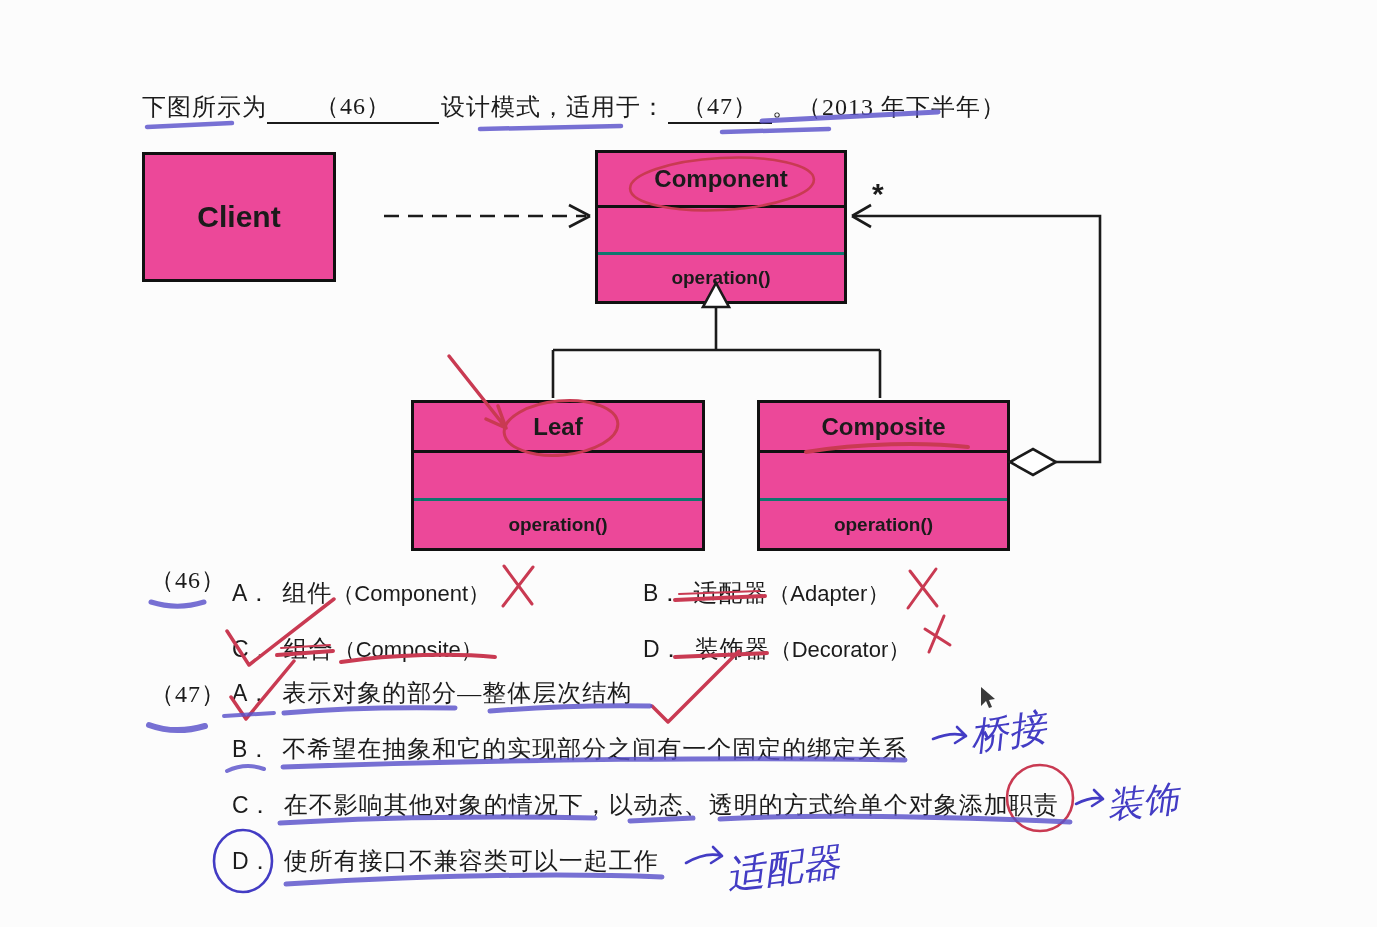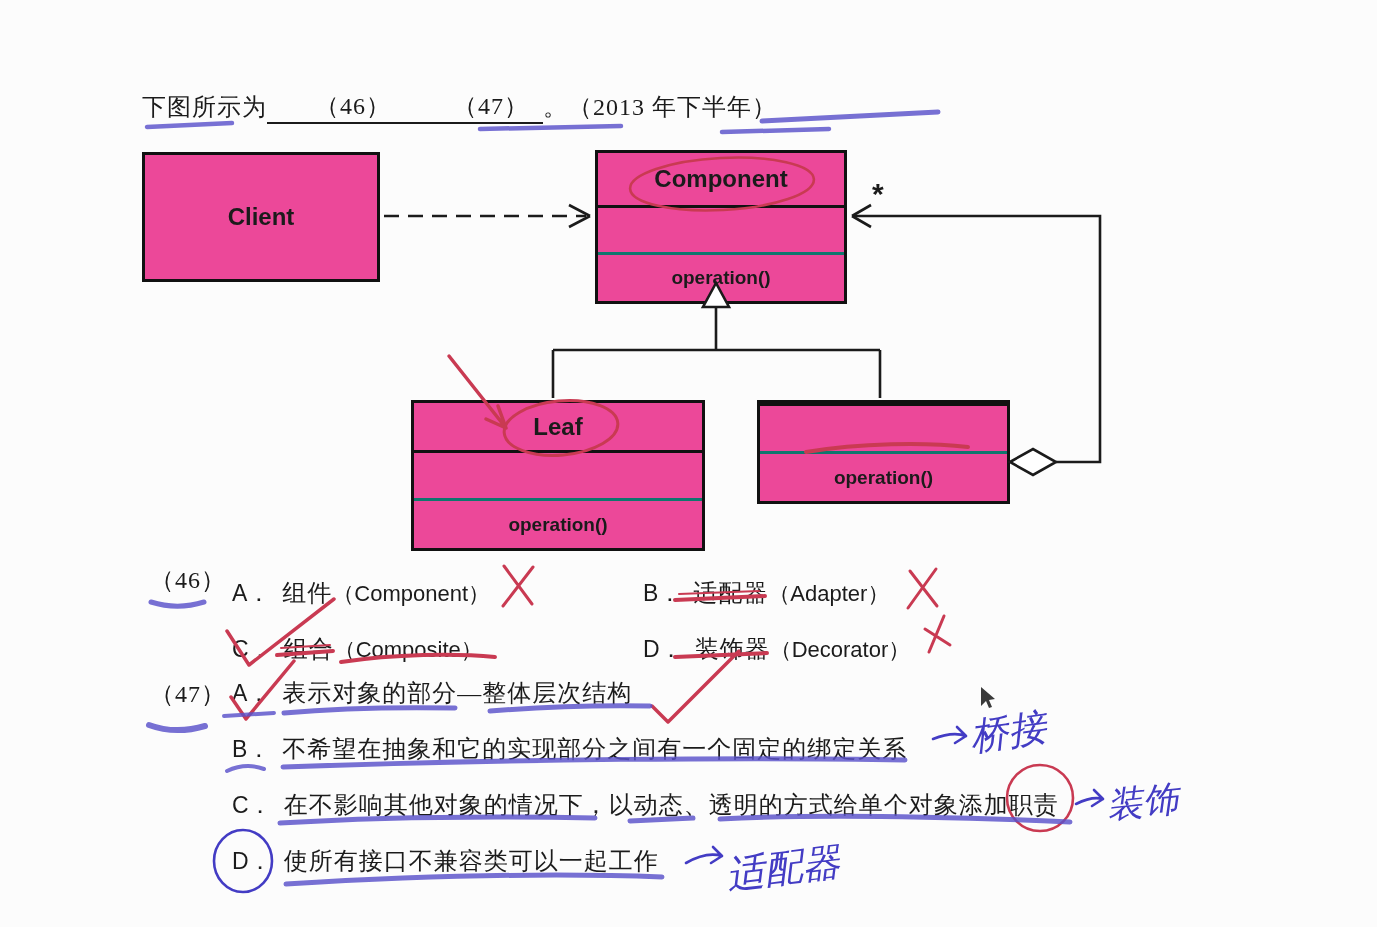--- a/index.html
+++ b/index.html
@@ -20,22 +20,22 @@
   .qline .sep{padding:0 2px;}
   
   .uml{
     background:#ec4899;border:3px solid #111;box-sizing:border-box;
     font-family:"Liberation Sans","DejaVu Sans",sans-serif;font-weight:bold;
   }
   .uml .sec{display:flex;align-items:center;justify-content:center;box-sizing:border-box;}
   .uml .title{font-size:24px;}
   .uml .mid{border-top:3px solid #111;}
   .uml .op{border-top:3px solid #0f766e;font-size:19px;margin-top:28px;}
-  .client-box{left:142px;top:152px;width:238px;height:130px;
-    display:flex;align-items:center;justify-content:center;font-size:24px;}
+  .client-box{left:142px;top:152px;width:194px;height:130px;
+    display:flex;align-items:center;justify-content:center;font-size:30px;}
   .component-box{left:595px;top:150px;width:252px;}
   .component-box .title{height:52px;}
   .component-box .mid{height:19px;}
   .component-box .op{height:49px;}
   .leaf-box{left:411px;top:400px;width:294px;}
   .composite-box{left:757px;top:400px;width:253px;}
   .leaf-box .title,.composite-box .title{height:47px;}
   .leaf-box .mid,.composite-box .mid{height:20px;}
   .leaf-box .op,.composite-box .op{height:50px;}
   
@@ -53,20 +53,21 @@
     font-family:"DejaVu Sans",sans-serif;font-style:italic;
     fill:#433cc4;
   }
 </style>
 </head>
 <body>
 
 <div class="abs qline">
   <span>下图所示为</span>
   <span class="blank b1">（46）</span>
+  <span class="sep">设计模式，适用于：</span>
   <span class="blank b2">（47）</span>
   <span>。</span>
   <span>（2013 年下半年）</span>
 </div>
 
 <div class="abs uml client-box">
   <span>Client</span>
 </div>
 
 <div class="abs uml component-box">
@@ -75,20 +76,21 @@
   <div class="sec op">operation()</div>
 </div>
 
 <div class="abs uml leaf-box">
   <div class="sec title">Leaf</div>
   <div class="sec mid"></div>
   <div class="sec op">operation()</div>
 </div>
 
 <div class="abs uml composite-box">
+  <div class="sec title">Composite</div>
   <div class="sec mid"></div>
   <div class="sec op">operation()</div>
 </div>
 
 <div class="abs qnum" style="left:150px;top:564px">（46）</div>
 
 <div class="abs opt" style="left:232px;top:563px">
   <span class="letter">A．</span>
   <span class="zh">组件</span>
   <span class="en">（Component）</span>

